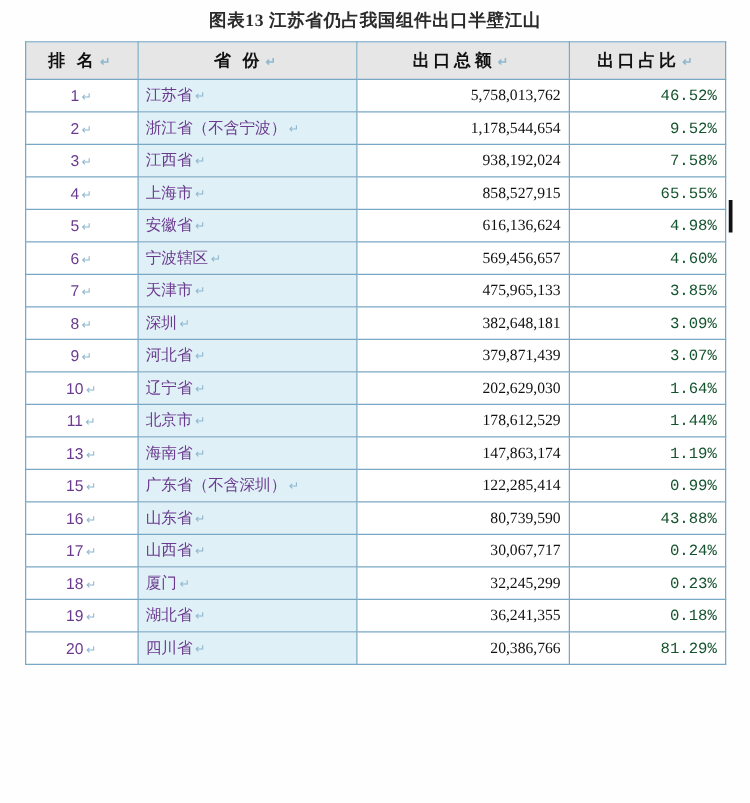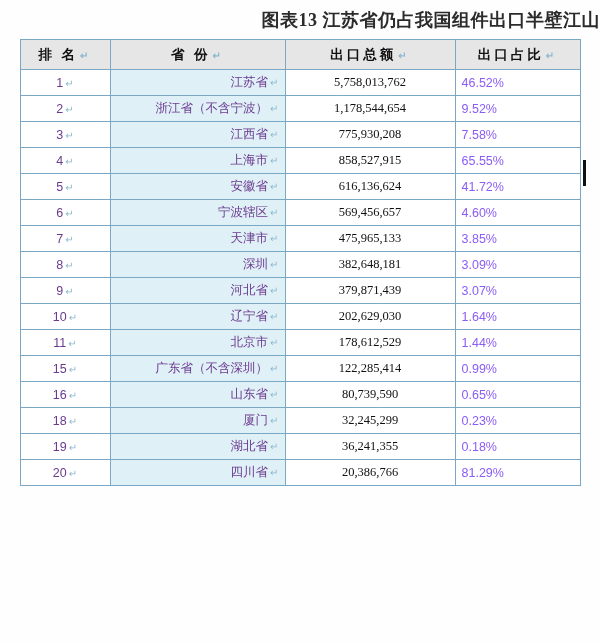--- a/index.html
+++ b/index.html
@@ -16,22 +16,22 @@
   }
   .page {
     width: 600px;
     height: 642px;
     box-sizing: border-box;
     padding: 0;
     position: relative;
     background: #fefefe;
   }
   .title {
-    text-align: right;
-    font-size: 18px;
+    text-align: center;
+    font-size: 14px;
     font-weight: bold;
     color: #2b2b2b;
     padding: 8px 0 7px 0;
     letter-spacing: 0.5px;
     font-family: "Liberation Serif", serif;
   }
   table.data-table {
     border-collapse: collapse;
     width: 560px;
     margin: 0 auto;
@@ -61,37 +61,37 @@
   col.c-prov { width: 175px; }
   col.c-total { width: 170px; }
   col.c-share { width: 125px; }
 
   td.rank {
     text-align: center;
     color: #6b3a8f;
     background: #ffffff;
   }
   td.prov {
-    text-align: right;
+    text-align: left;
     color: #6b3a8f;
     background: #dff0f7;
   }
   td.total {
-    text-align: center;
+    text-align: right;
     color: #111;
     background: #ffffff;
     padding-right: 10px;
     font-family: "Liberation Serif", serif;
   }
   td.share {
-    text-align: left;
-    color: #8b5cf6;
+    text-align: right;
+    color: #14532d;
     background: #ffffff;
     padding-right: 10px;
-    font-family: Liberation Sans, sans-serif;
+    font-family: Liberation Mono, monospace;
   }
   .pilcrow {
     color: #8fb8d0;
     font-size: 10px;
     margin-left: 2px;
   }
   .edge-mark {
     position: absolute;
     right: 14px;
     width: 3px;
@@ -129,34 +129,34 @@
         </tr>
         <tr>
           <td class="rank">2<span class="pilcrow">↵</span></td>
           <td class="prov">浙江省（不含宁波）<span class="pilcrow">↵</span></td>
           <td class="total">1,178,544,654</td>
           <td class="share">9.52%</td>
         </tr>
         <tr>
           <td class="rank">3<span class="pilcrow">↵</span></td>
           <td class="prov">江西省<span class="pilcrow">↵</span></td>
-          <td class="total">775,930,208</td>
+          <td class="total">938,192,024</td>
           <td class="share">7.58%</td>
         </tr>
         <tr>
           <td class="rank">4<span class="pilcrow">↵</span></td>
           <td class="prov">上海市<span class="pilcrow">↵</span></td>
           <td class="total">858,527,915</td>
           <td class="share">65.55%</td>
         </tr>
         <tr>
           <td class="rank">5<span class="pilcrow">↵</span></td>
           <td class="prov">安徽省<span class="pilcrow">↵</span></td>
           <td class="total">616,136,624</td>
-          <td class="share">41.72%</td>
+          <td class="share">4.98%</td>
         </tr>
         <tr>
           <td class="rank">6<span class="pilcrow">↵</span></td>
           <td class="prov">宁波辖区<span class="pilcrow">↵</span></td>
           <td class="total">569,456,657</td>
           <td class="share">4.60%</td>
         </tr>
         <tr>
           <td class="rank">7<span class="pilcrow">↵</span></td>
           <td class="prov">天津市<span class="pilcrow">↵</span></td>
@@ -181,30 +181,42 @@
           <td class="total">202,629,030</td>
           <td class="share">1.64%</td>
         </tr>
         <tr>
           <td class="rank">11<span class="pilcrow">↵</span></td>
           <td class="prov">北京市<span class="pilcrow">↵</span></td>
           <td class="total">178,612,529</td>
           <td class="share">1.44%</td>
         </tr>
         <tr>
+          <td class="rank">13<span class="pilcrow">↵</span></td>
+          <td class="prov">海南省<span class="pilcrow">↵</span></td>
+          <td class="total">147,863,174</td>
+          <td class="share">1.19%</td>
+        </tr>
+        <tr>
           <td class="rank">15<span class="pilcrow">↵</span></td>
           <td class="prov">广东省（不含深圳）<span class="pilcrow">↵</span></td>
           <td class="total">122,285,414</td>
           <td class="share">0.99%</td>
         </tr>
         <tr>
           <td class="rank">16<span class="pilcrow">↵</span></td>
           <td class="prov">山东省<span class="pilcrow">↵</span></td>
           <td class="total">80,739,590</td>
-          <td class="share">0.65%</td>
+          <td class="share">43.88%</td>
+        </tr>
+        <tr>
+          <td class="rank">17<span class="pilcrow">↵</span></td>
+          <td class="prov">山西省<span class="pilcrow">↵</span></td>
+          <td class="total">30,067,717</td>
+          <td class="share">0.24%</td>
         </tr>
         <tr>
           <td class="rank">18<span class="pilcrow">↵</span></td>
           <td class="prov">厦门<span class="pilcrow">↵</span></td>
           <td class="total">32,245,299</td>
           <td class="share">0.23%</td>
         </tr>
         <tr>
           <td class="rank">19<span class="pilcrow">↵</span></td>
           <td class="prov">湖北省<span class="pilcrow">↵</span></td>

